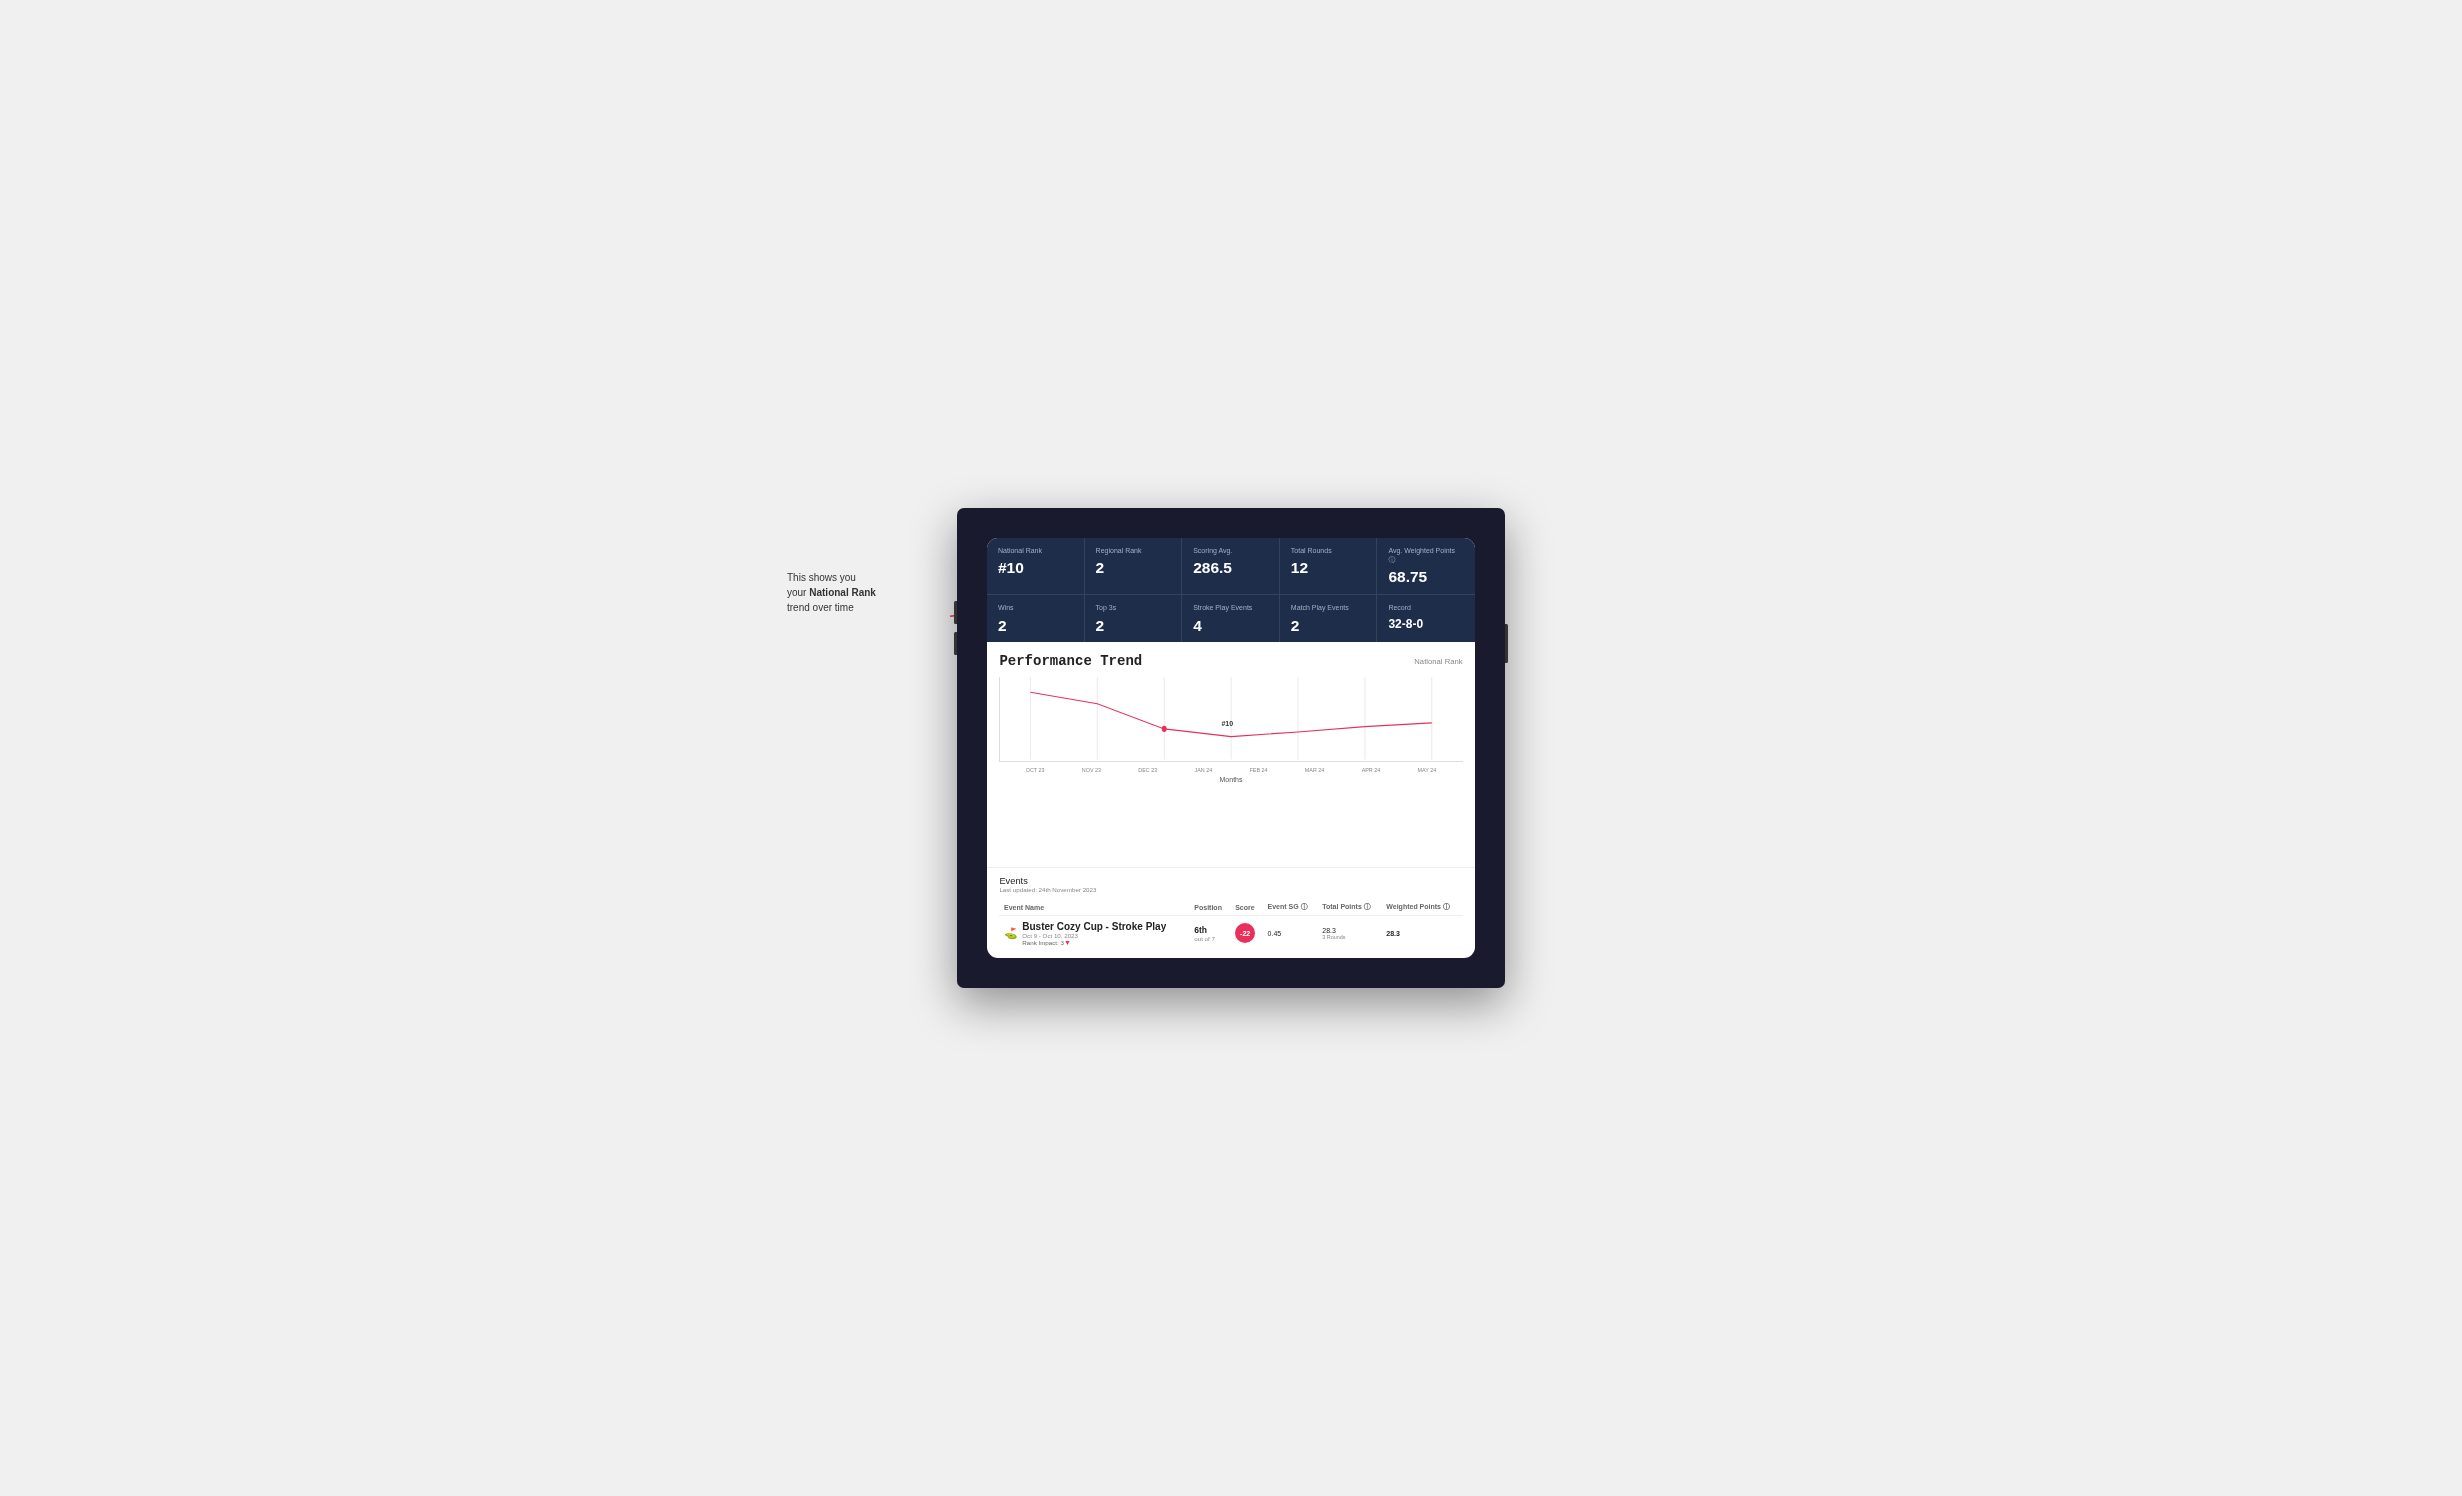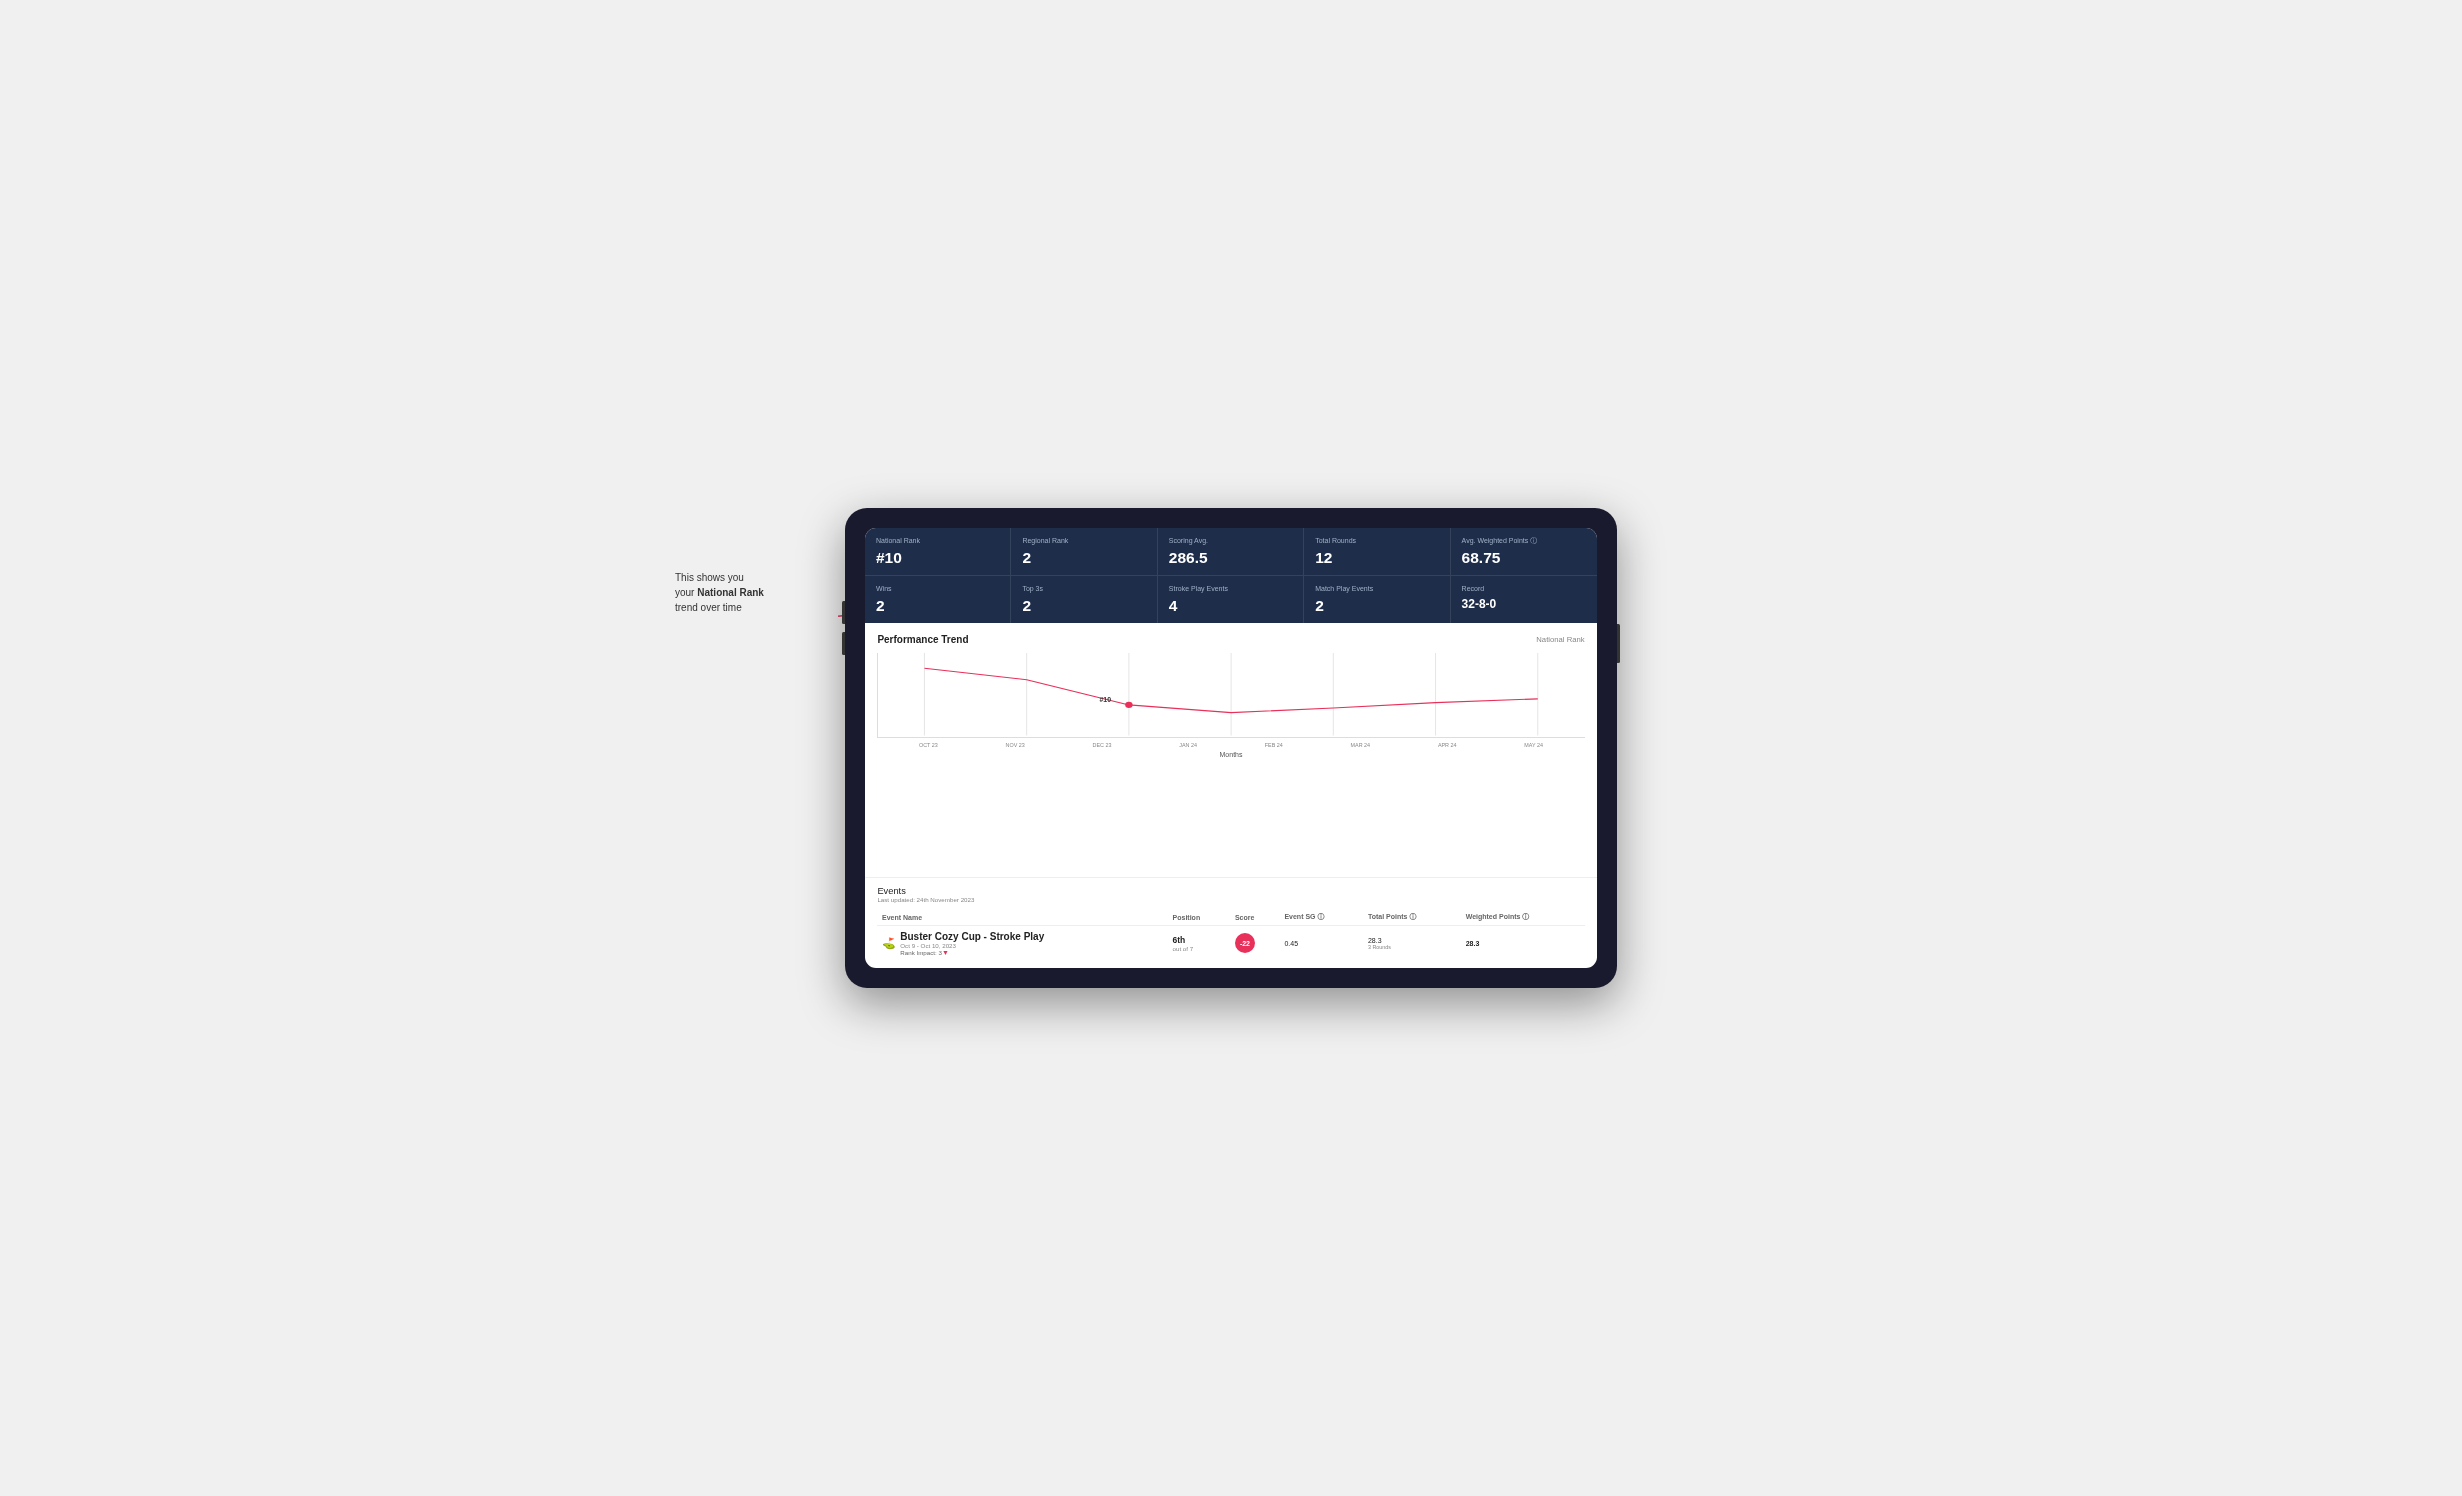--- a/index.html
+++ b/index.html
@@ -6,25 +6,25 @@
     body {
       background: #f0f0f0;
       display: flex;
       justify-content: center;
       align-items: center;
       min-height: 100vh;
       font-family: -apple-system, BlinkMacSystemFont, 'Segoe UI', sans-serif;
     }
 
     .tablet-frame {
-      width: 772px;
+      width: 548px;
       height: 480px;
       background: #1a1a2e;
-      border-radius: 22px;
-      padding: 20px;
+      border-radius: 7px;
+      padding: 30px;
       position: relative;
       box-shadow: 0 15.5px 46px rgba(0,0,0,0.4);
     }
 
     .tablet-screen {
       width: 100%;
       height: 100%;
       background: #fff;
       border-radius: 11px;
       overflow: hidden;
@@ -95,23 +95,24 @@
     }
 
     .perf-header {
       display: flex;
       justify-content: space-between;
       align-items: center;
       margin-bottom: 7.7px;
     }
 
     .perf-title {
-      font-size: 10px;
+      font-size: 14px;
       font-weight: 700;
       color: #222;
+      font-family: Liberation Mono, monospace;
     }
 
     .perf-label {
       font-size: 7.7px;
       color: #888;
     }
 
     .chart-area {
       position: relative;
       height: 85px;

